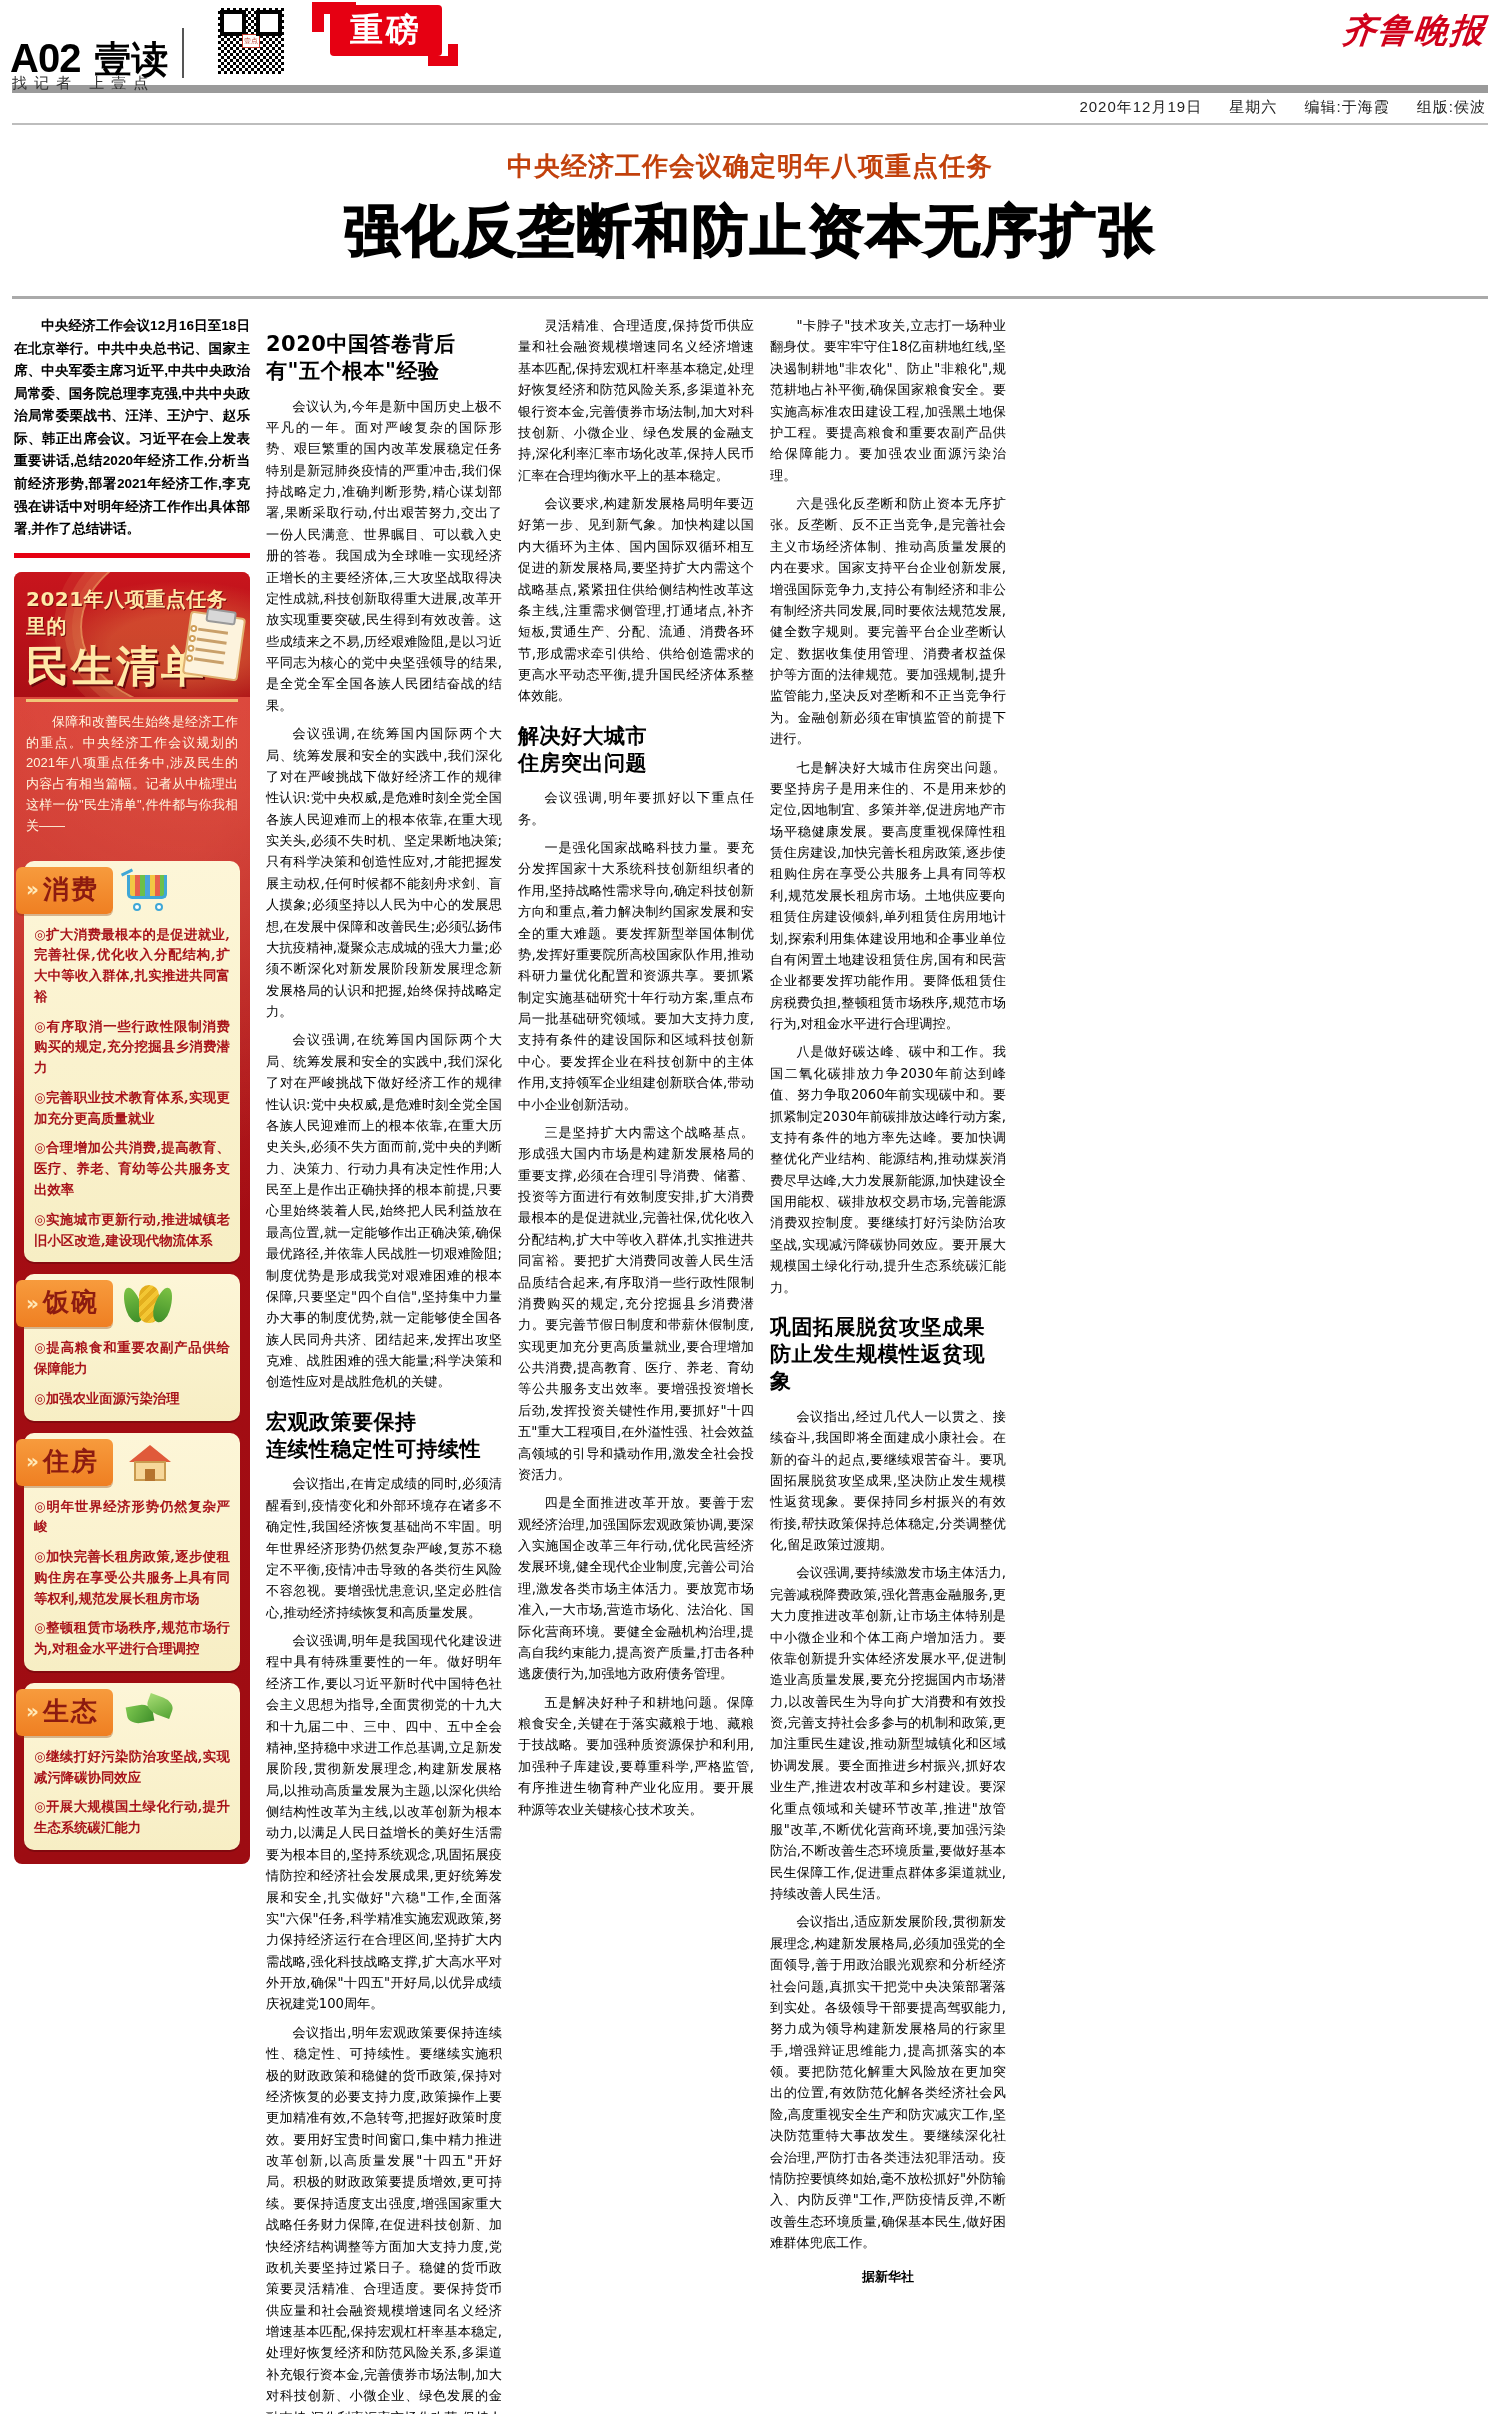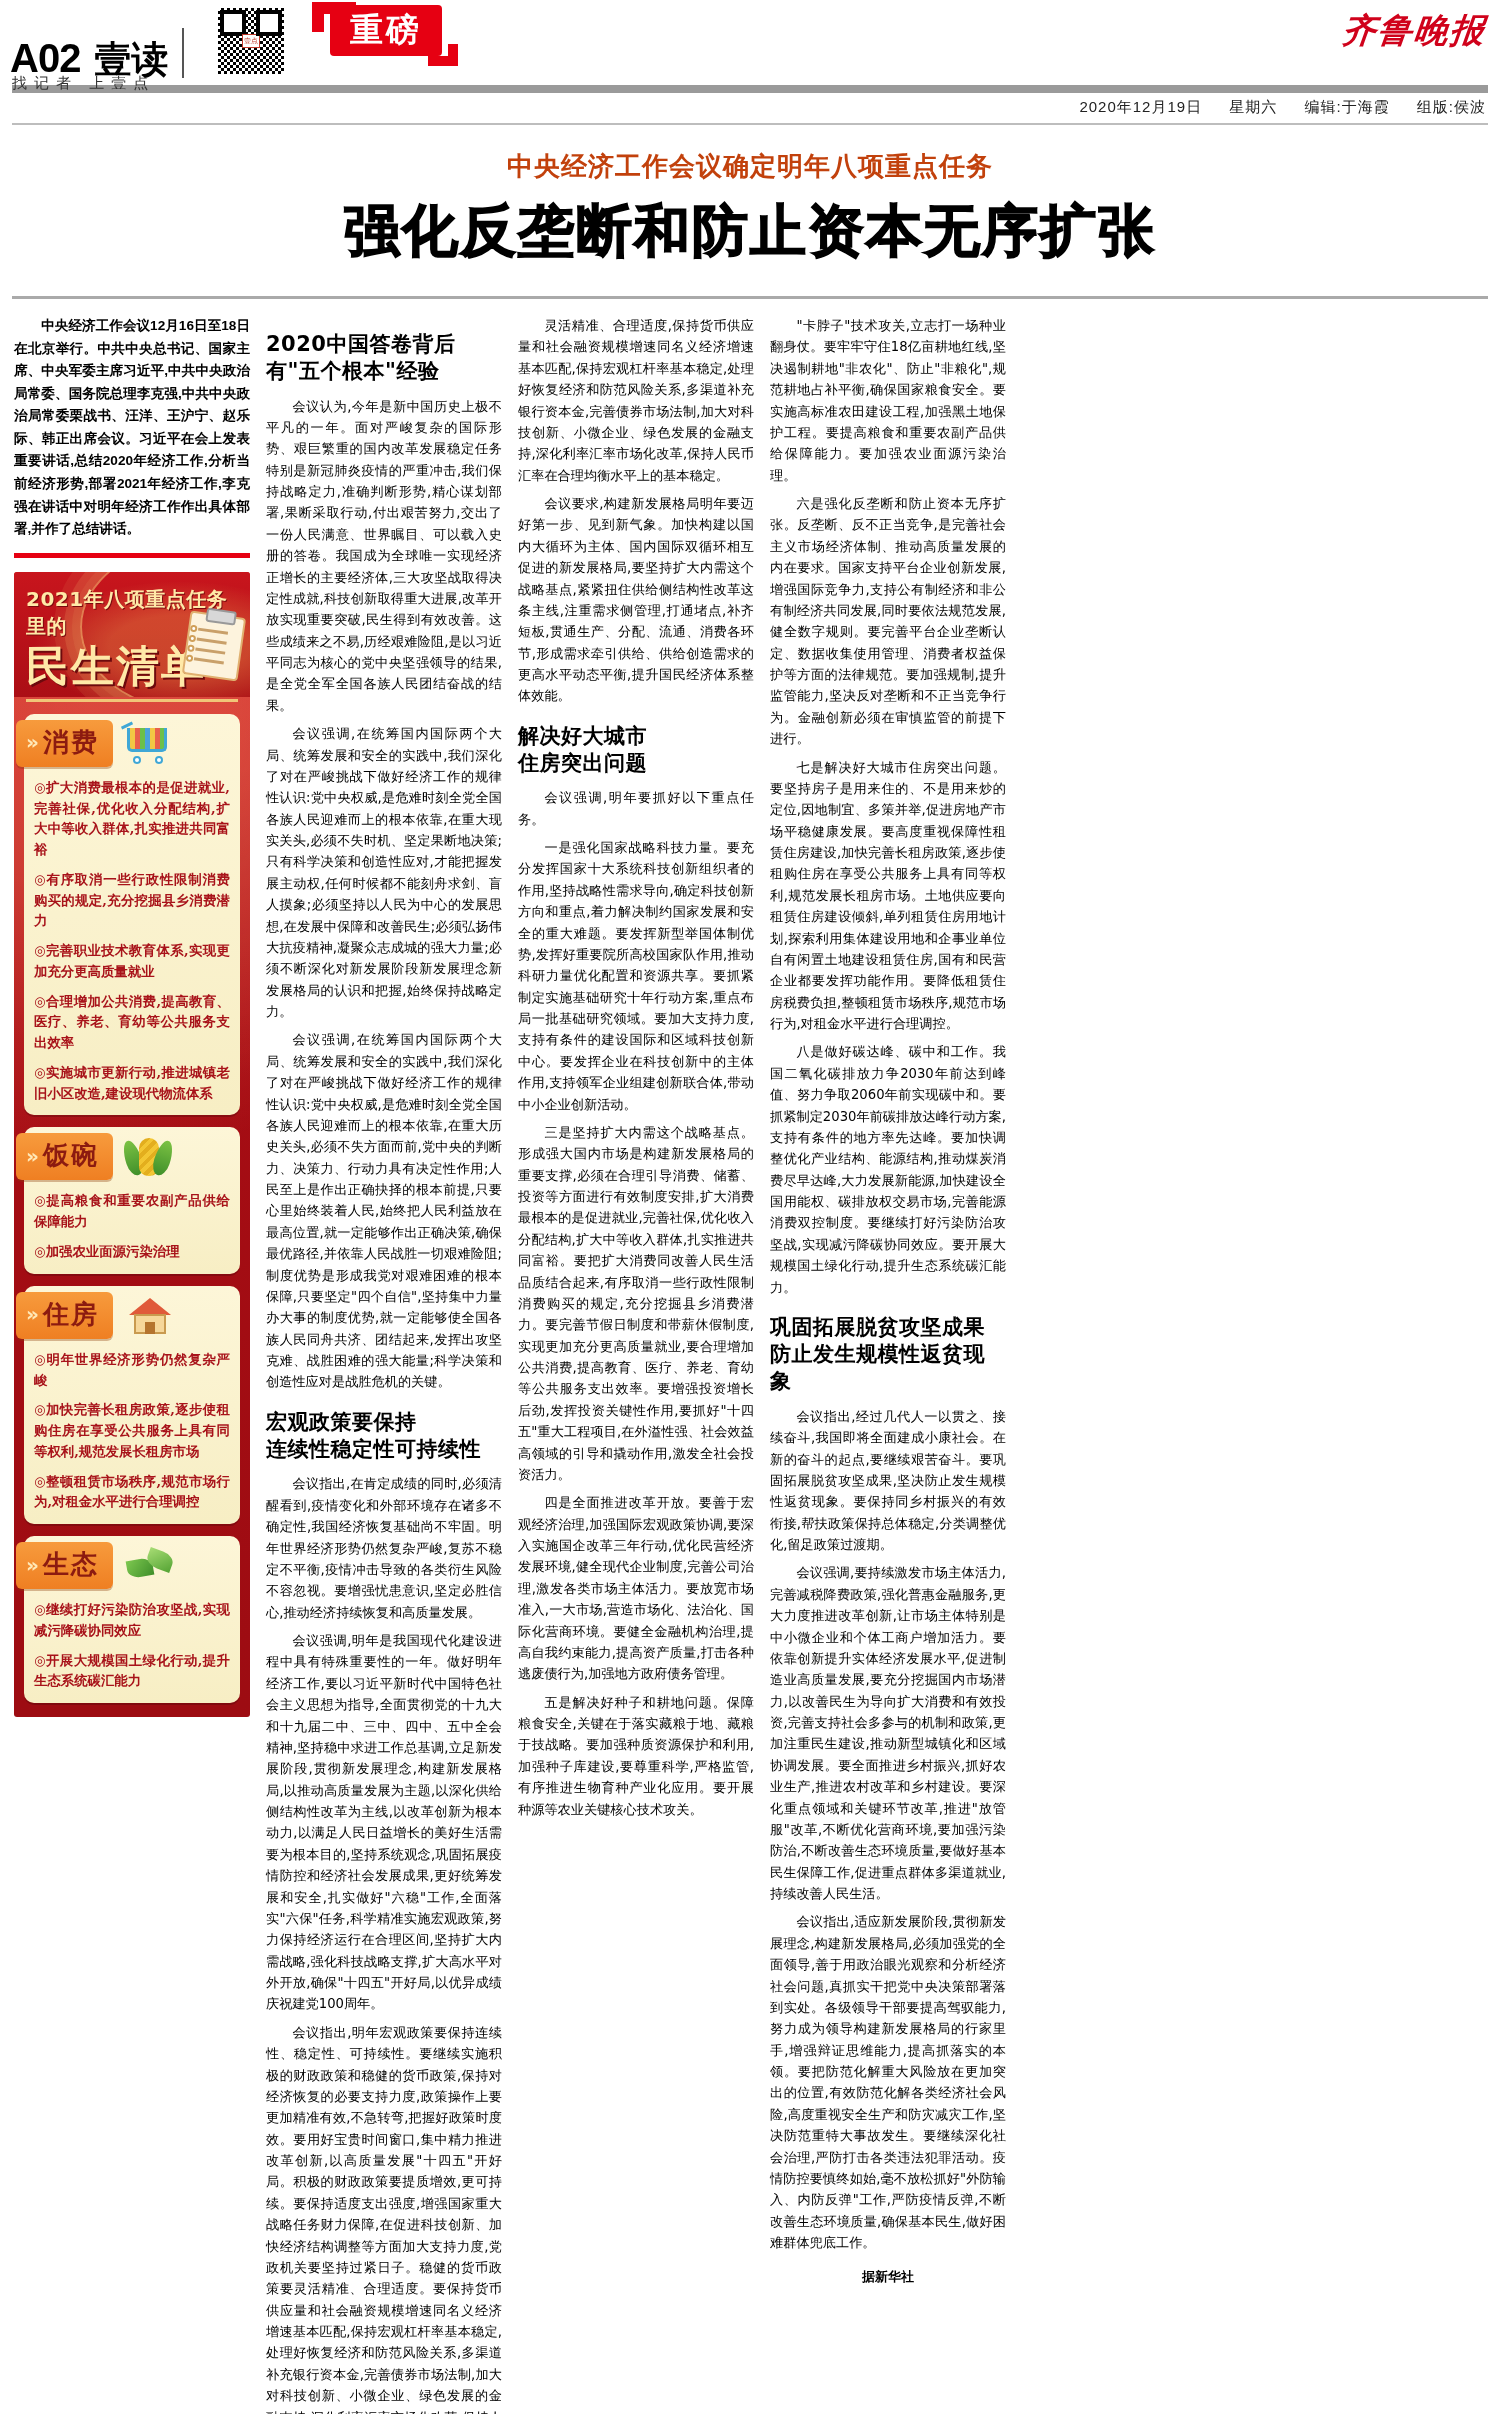--- a/index.html
+++ b/index.html
@@ -132,21 +132,21 @@
     font-family: "DejaVu Sans", sans-serif;
   }
 
   
   .info-panel {
     margin-top: 10px;
     background:
       radial-gradient(circle at 20% 12%, rgba(255,120,90,0.35) 0 16%, transparent 45%),
       radial-gradient(circle at 80% 6%, rgba(255,140,110,0.25) 0 12%, transparent 40%),
       linear-gradient(180deg,#c2121a 0%, #a80d14 25%, #9d0c12 100%);
-    border-radius: 3px;
+    border-radius: 8px;
     padding: 0 0 14px;
     position: relative;
     overflow: hidden;
   }
   .info-banner {
     position: relative;
     padding: 14px 12px 8px;
     background:
       radial-gradient(ellipse at 70% 60%, rgba(255,190,90,0.30) 0 30%, transparent 62%),
       linear-gradient(180deg,#c8151d,#ab0e15);
@@ -322,20 +322,21 @@
           <span class="clip-line" style="top:24px"></span>
           <span class="clip-line" style="top:34px"></span>
           <span class="clip-line" style="top:44px"></span>
           <span class="clip-dot" style="top:12px"></span>
           <span class="clip-dot" style="top:22px"></span>
           <span class="clip-dot" style="top:32px"></span>
           <span class="clip-dot" style="top:42px"></span>
         </div>
       </div>
       <div class="info-gold-rule"></div>
+      <div class="info-intro">保障和改善民生始终是经济工作的重点。中央经济工作会议规划的2021年八项重点任务中,涉及民生的内容占有相当篇幅。记者从中梳理出这样一份"民生清单",件件都与你我相关——</div>
 
       <div class="cat-card">
         <div class="cat-head">
           <div class="cat-tag">
             <span class="chev">»</span>
             <span>消费</span>
           </div>
           <span class="cat-icon ic-cart">
             <span class="handle"></span>
               <span class="basket"></span>

